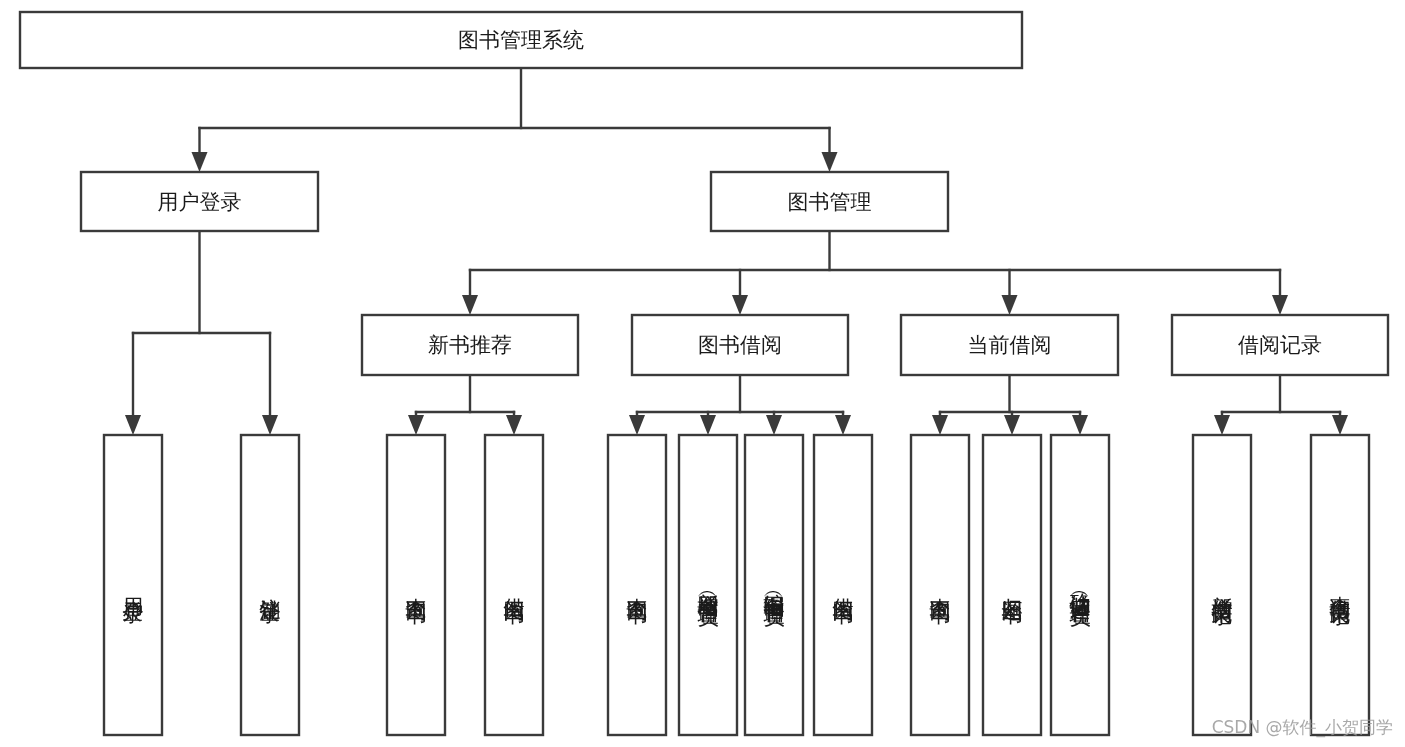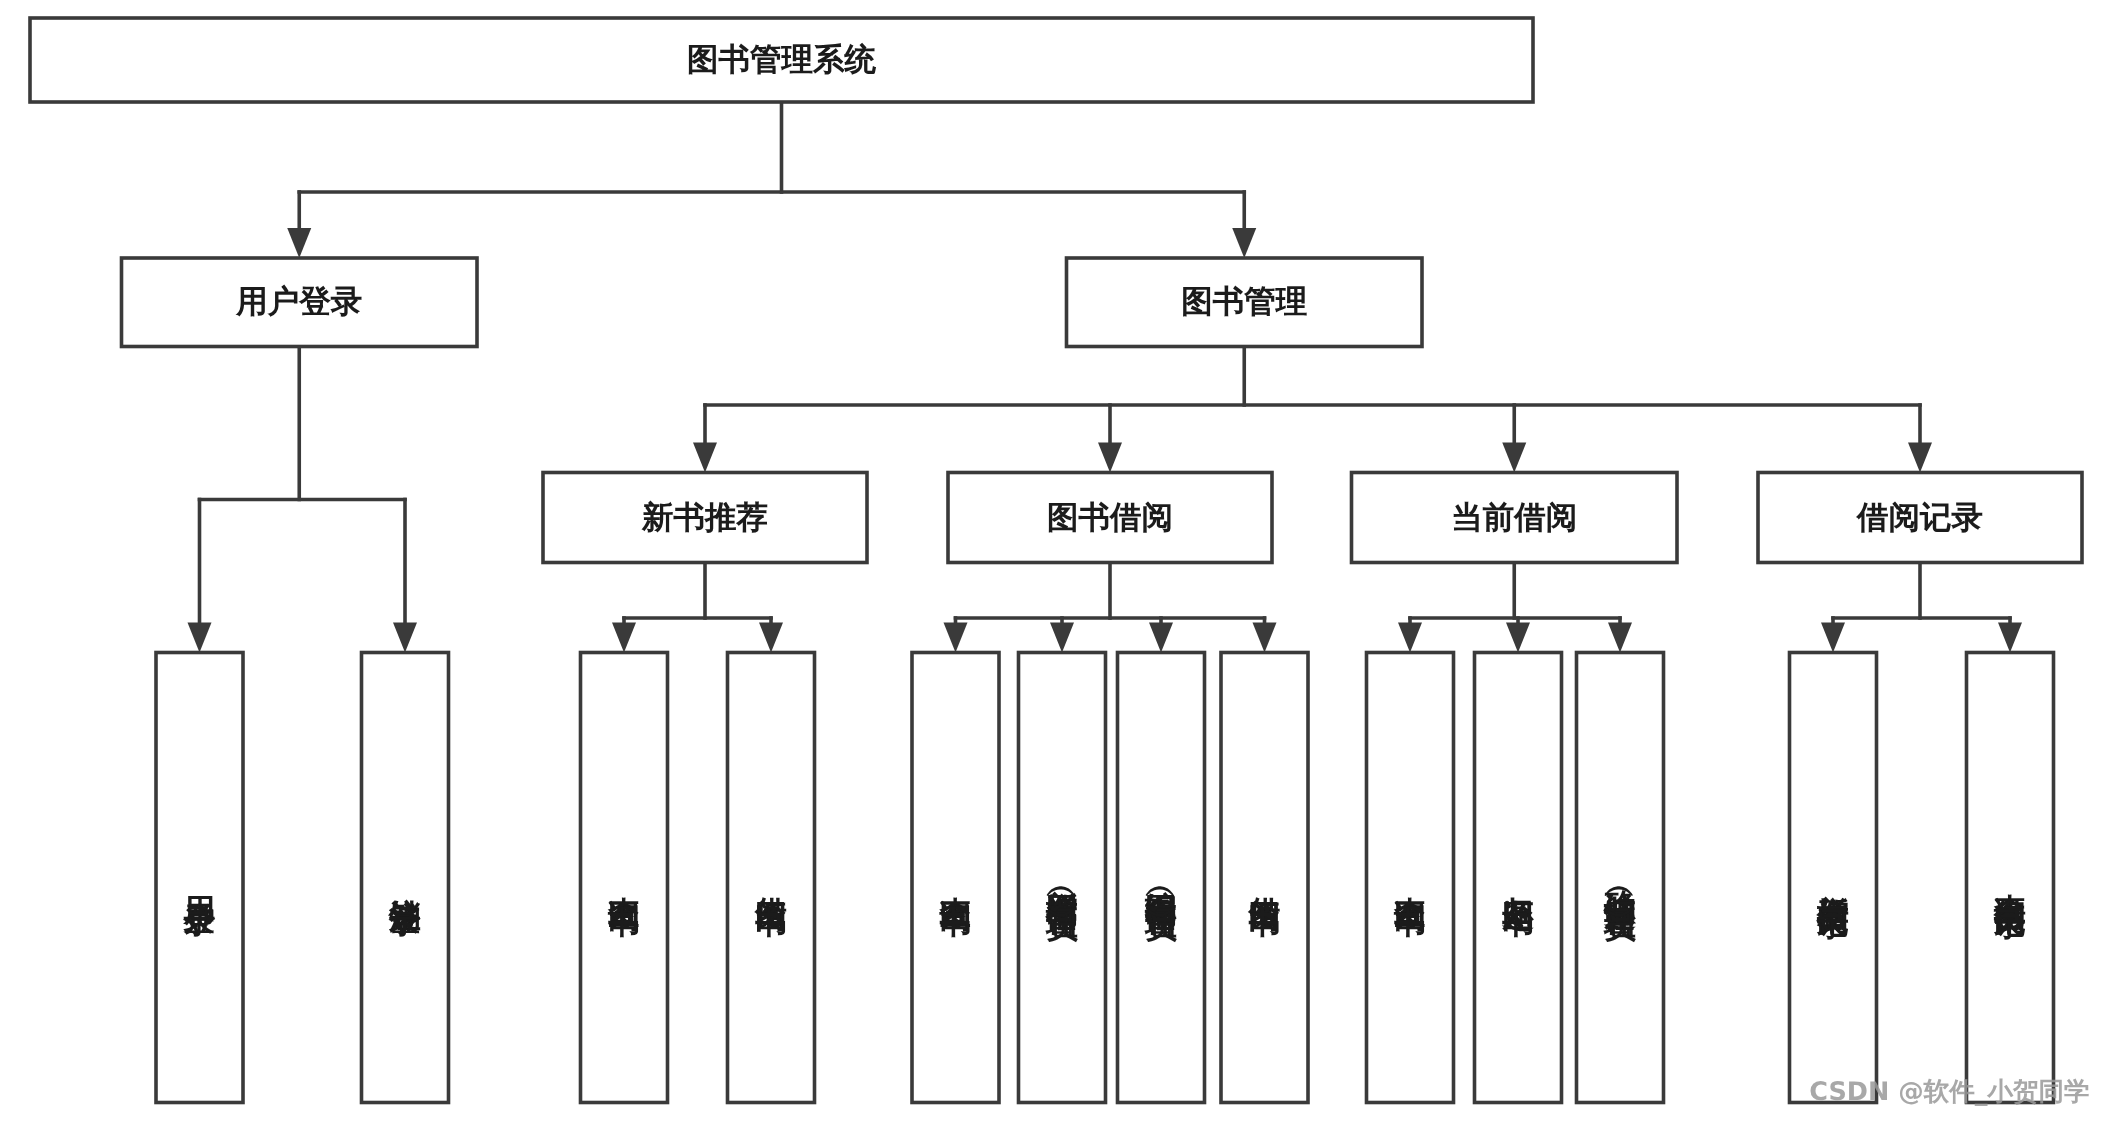--- a/index.html
+++ b/index.html
@@ -11,21 +11,20 @@
     width: 1405px;
     height: 747px;
     font-family: "DejaVu Sans", "Liberation Sans", sans-serif;
     position: relative;
     overflow: hidden;
   }
   #diagram-root {
     position: relative;
     width: 1405px;
     height: 747px;
-    font-weight: bold;
   }
   svg.diagram {
     position: absolute;
     top: 0;
     left: 0;
     width: 1405px;
     height: 747px;
   }
   .node-rect {
     fill: #ffffff;

